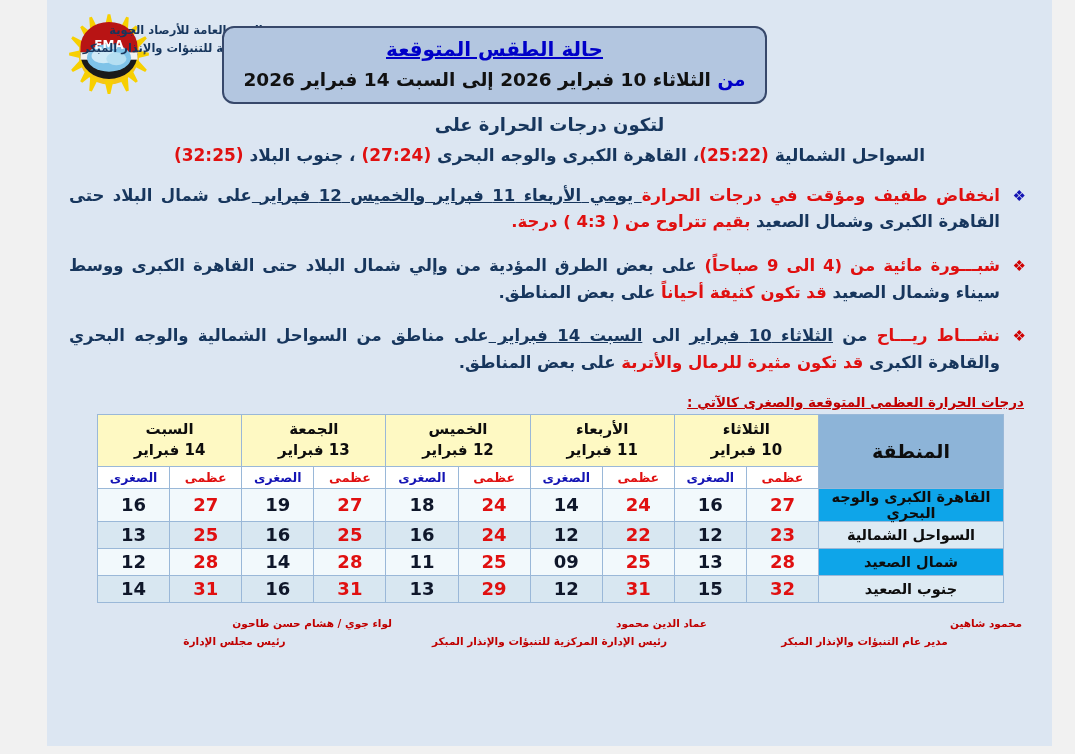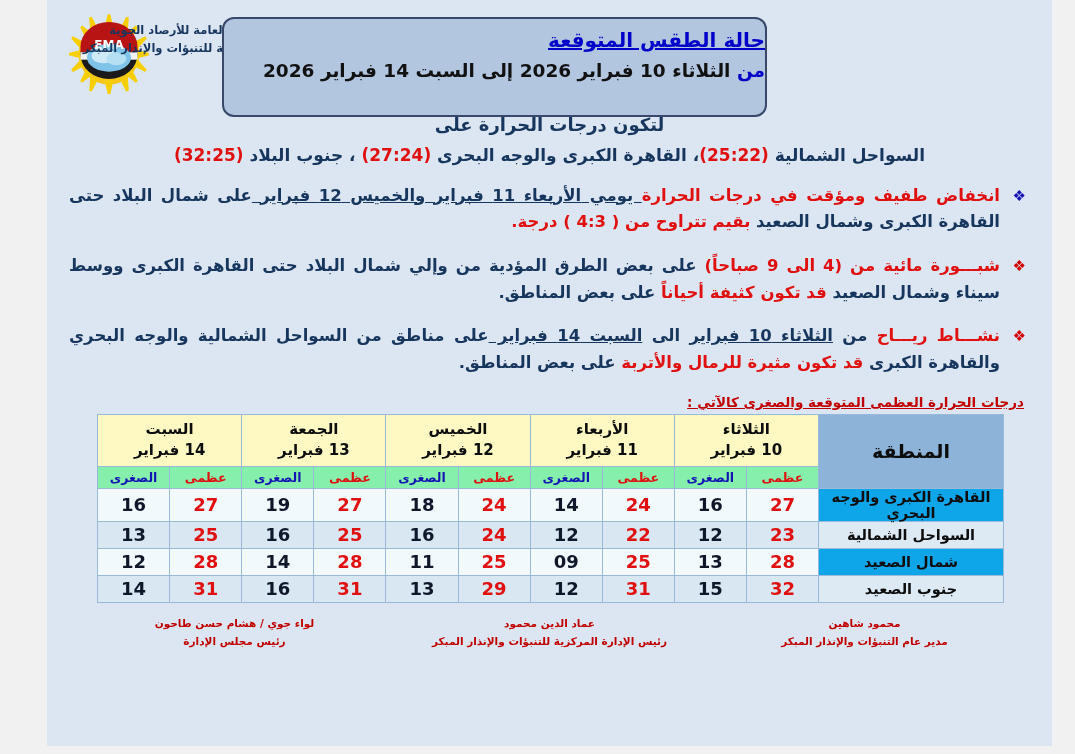--- a/index.html
+++ b/index.html
@@ -38,25 +38,26 @@
     position: absolute; left: 0; top: 0; width: 96px; height: 92px;
   }
   .org-name {
     position: absolute; left: 14px; top: 22px;
     text-align: center; width: 250px;
     color: #17365d; font-weight: bold; font-size: 11.5px;
     line-height: 1.55;
   }
   .title-box {
     position: absolute;
-    right: 285px; top: 17px;
-    width: 545px; height: 100px;
+    right: 285px; top: 26px;
+    width: 545px; height: 78px;
     background: #b3c6e0;
     border: 2.5px solid #37486b;
     border-radius: 12px;
+    text-align: center;
     padding-top: 9px;
   }
   .title-main {
     font-size: 20px; font-weight: bold; color: #0000c8;
     text-decoration: underline;
     letter-spacing: 0px;
   }
   .title-sub {
     font-size: 18.5px; font-weight: bold; color: #111; margin-top: 8px;
   }
@@ -147,21 +148,21 @@
     background: #fef9c3;
     font-size: 15px; font-weight: bold; color: #0d0d0d;
     height: 52px;
     line-height: 1.45;
     border-bottom: 1px solid #8db4d8;
   }
   .th-day .dname { display: block; }
   .th-day .ddate { display: block; }
   .th-sub {
     height: 22px;
-    background: #86efac;
+    background: #ffffff;
     font-size: 12.5px; font-weight: bold;
   }
   .th-sub.max { color: #e01010; }
   .th-sub.min { color: #1414b4; }
   td.region {
     background: #0ea5e9;
     font-size: 14.5px; font-weight: bold; color: #0d0d0d;
     height: 27px;
     padding: 0 4px;
   }
@@ -183,21 +184,21 @@
     padding: 0 30px;
   }
   .sig {
     flex: 1;
     text-align: center;
     color: #c00000;
     font-size: 10.5px;
     font-weight: bold;
     line-height: 1.7;
   }
-  .sig .nm { display: block; }
+  .sig .nm { display: block; text-align: right; }
   .sig .tt { display: block; }
 </style>
 </head>
 <body>
 
 <div id="page">
 
   <div class="header-row">
 
     <div class="logo">

